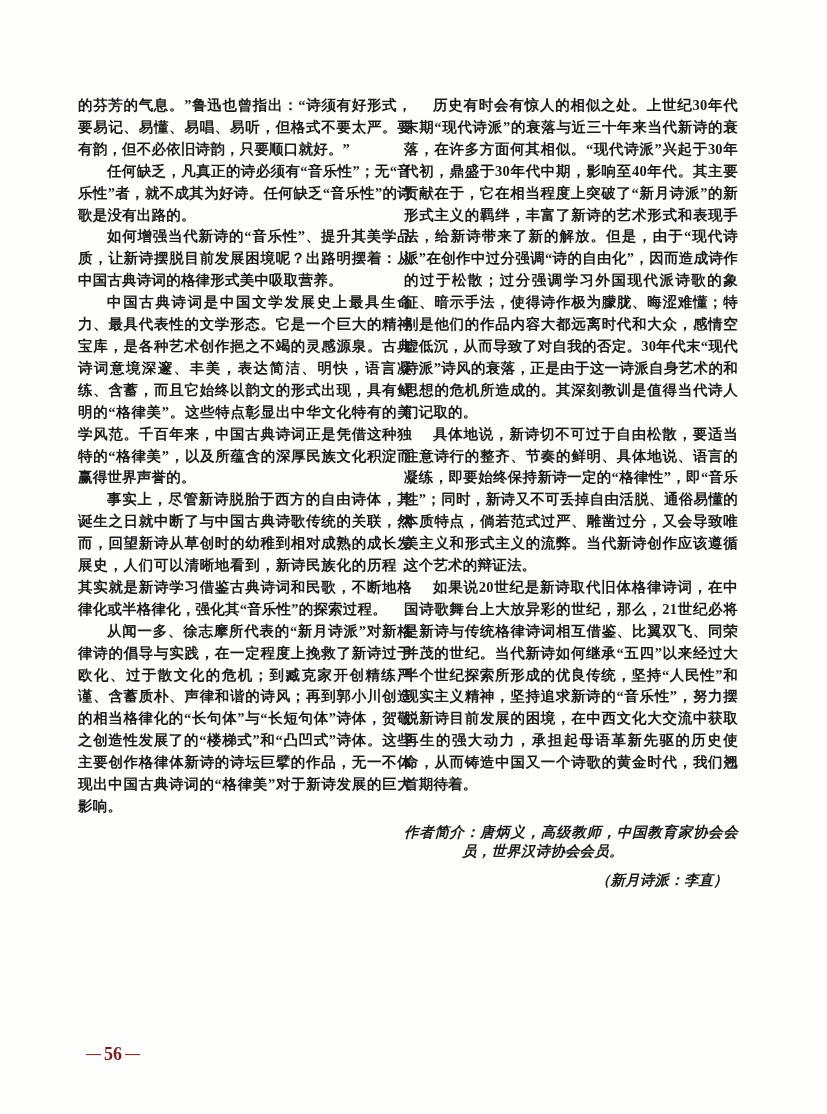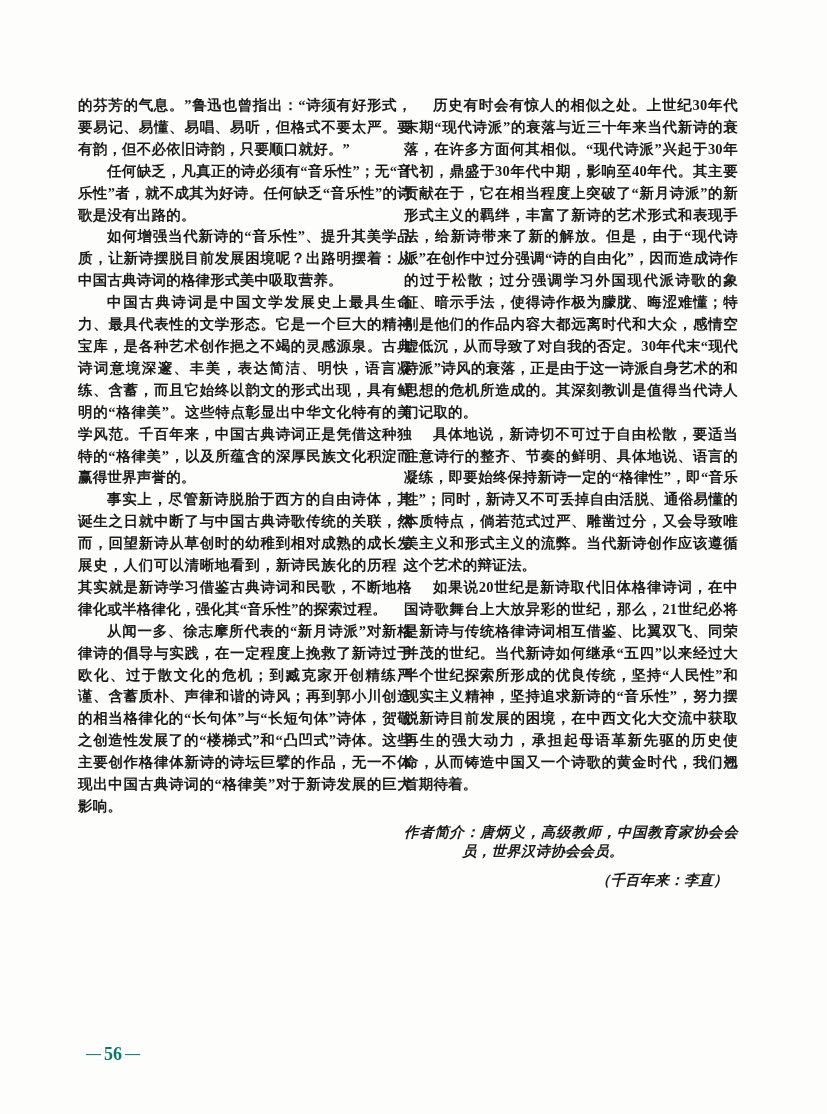--- a/index.html
+++ b/index.html
@@ -46,21 +46,21 @@
     margin-top: 9px;
     text-align: right;
     padding-right: 10px;
     font-style: italic;
   }
   .pagenum {
     position: absolute;
     left: 86px;
     top: 1044px;
     font-size: 15px;
-    color: #0f766e;
+    color: #7f1d1d;
     white-space: nowrap;
   }
   .pagenum .dash {
     font-weight: bold;
     position: relative;
     top: -2px;
   }
   .pagenum .num {
     font-weight: bold;
     font-size: 18px;
@@ -81,18 +81,18 @@
     <p>从闻一多、徐志摩所代表的“新月诗派”对新格律诗的倡导与实践，在一定程度上挽救了新诗过于欧化、过于散文化的危机；到臧克家开创精练严谨、含蓄质朴、声律和谐的诗风；再到郭小川创造的相当格律化的“长句体”与“长短句体”诗体，贺敬之创造性发展了的“楼梯式”和“凸凹式”诗体。这些主要创作格律体新诗的诗坛巨擘的作品，无一不体现出中国古典诗词的“格律美”对于新诗发展的巨大影响。</p>
   </div>
 
   <div class="col col-right">
     <p>历史有时会有惊人的相似之处。上世纪30年代末期“现代诗派”的衰落与近三十年来当代新诗的衰落，在许多方面何其相似。“现代诗派”兴起于30年代初，鼎盛于30年代中期，影响至40年代。其主要贡献在于，它在相当程度上突破了“新月诗派”的新形式主义的羁绊，丰富了新诗的艺术形式和表现手法，给新诗带来了新的解放。但是，由于“现代诗派”在创作中过分强调“诗的自由化”，因而造成诗作的过于松散；过分强调学习外国现代派诗歌的象征、暗示手法，使得诗作极为朦胧、晦涩难懂；特别是他们的作品内容大都远离时代和大众，感情空虚低沉，从而导致了对自我的否定。30年代末“现代诗派”诗风的衰落，正是由于这一诗派自身艺术的和思想的危机所造成的。其深刻教训是值得当代诗人们记取的。</p>
     <p>具体地说，新诗切不可过于自由松散，要适当注意诗行的整齐、节奏的鲜明、具体地说、语言的凝练，即要始终保持新诗一定的“格律性”，即“音乐性”；同时，新诗又不可丢掉自由活脱、通俗易懂的本质特点，倘若范式过严、雕凿过分，又会导致唯美主义和形式主义的流弊。当代新诗创作应该遵循这个艺术的辩证法。</p>
     <p>如果说20世纪是新诗取代旧体格律诗词，在中国诗歌舞台上大放异彩的世纪，那么，21世纪必将是新诗与传统格律诗词相互借鉴、比翼双飞、同荣并茂的世纪。当代新诗如何继承“五四”以来经过大半个世纪探索所形成的优良传统，坚持“人民性”和现实主义精神，坚持追求新诗的“音乐性”，努力摆脱新诗目前发展的困境，在中西文化大交流中获取再生的强大动力，承担起母语革新先驱的历史使命，从而铸造中国又一个诗歌的黄金时代，我们翘首期待着。</p>
 
     <div class="bio"><span class="bio-label">作者简介：</span><span>唐炳义，高级教师，中国教育家协会会员，世界汉诗协会会员。</span></div>
 
-    <div class="editor">（千百年来：李直）</div>
+    <div class="editor">（新月诗派：李直）</div>
   </div>
 
   <div class="pagenum"><span class="dash">—</span><span class="num">56</span><span class="dash">—</span></div>
 
 </div>
 
 </body></html>

